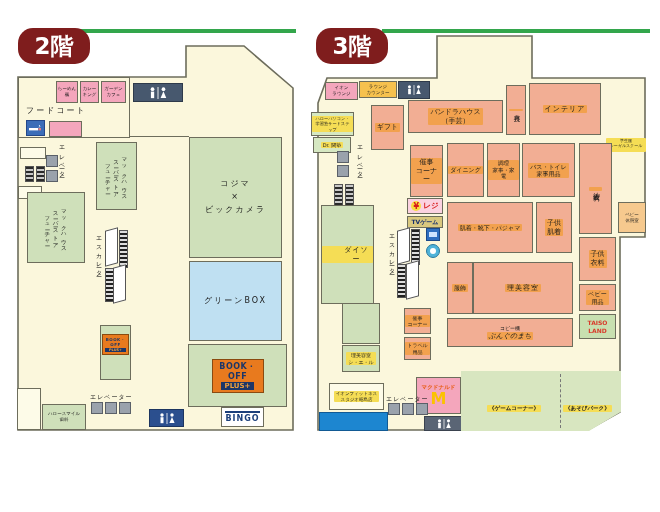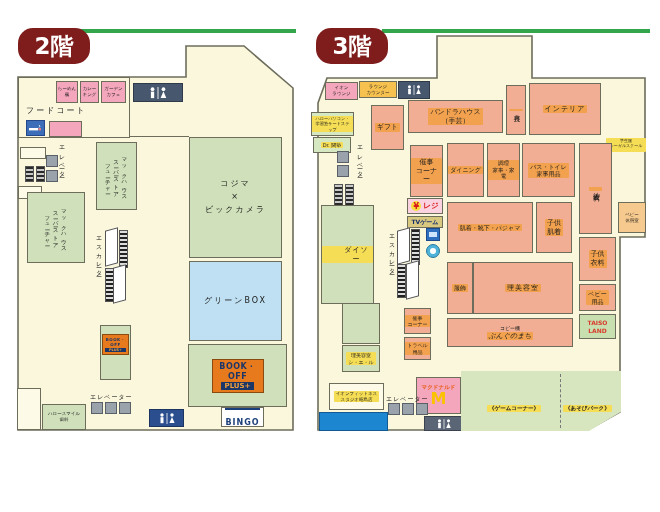--- a/index.html
+++ b/index.html
@@ -130,21 +130,21 @@
   </div>
 </div>
 
 <div class="room green" style="left:188px;top:344px;width:99px;height:63px;">
   <div class="bo" style="width:50px;height:32px;">
     <span class="l1" style="font-size:8px;">BOOK・OFF</span>
     <span class="l2" style="font-size:7px;">PLUS+</span>
   </div>
 </div>
 <div class="room" style="left:221px;top:407px;width:43px;height:20px;background:#fff;">
-  <div style="border-top:2px solid #1b3f7a;color:#1b3f7a;font-weight:bold;font-size:8px;letter-spacing:1px;padding-top:8px;">BINGO</div>
+  <div style="border-top:2px solid #1b3f7a;color:#1b3f7a;font-weight:bold;font-size:8px;letter-spacing:1px;padding-top:1px;">BINGO</div>
 </div>
 
 <div class="abs" style="left:90px;top:393px;font-size:6px;letter-spacing:1px;">エレベーター</div>
 <div class="abs" style="left:91px;top:402px;display:flex;gap:2px;">
   <div class="elsq"></div>
   <div class="elsq"></div>
   <div class="elsq"></div>
 </div>
 <div class="room toilet2" style="left:149px;top:409px;width:35px;height:18px;">
   <svg class="figs" width="20" height="11" viewBox="0 0 20 11" fill="#fff">

